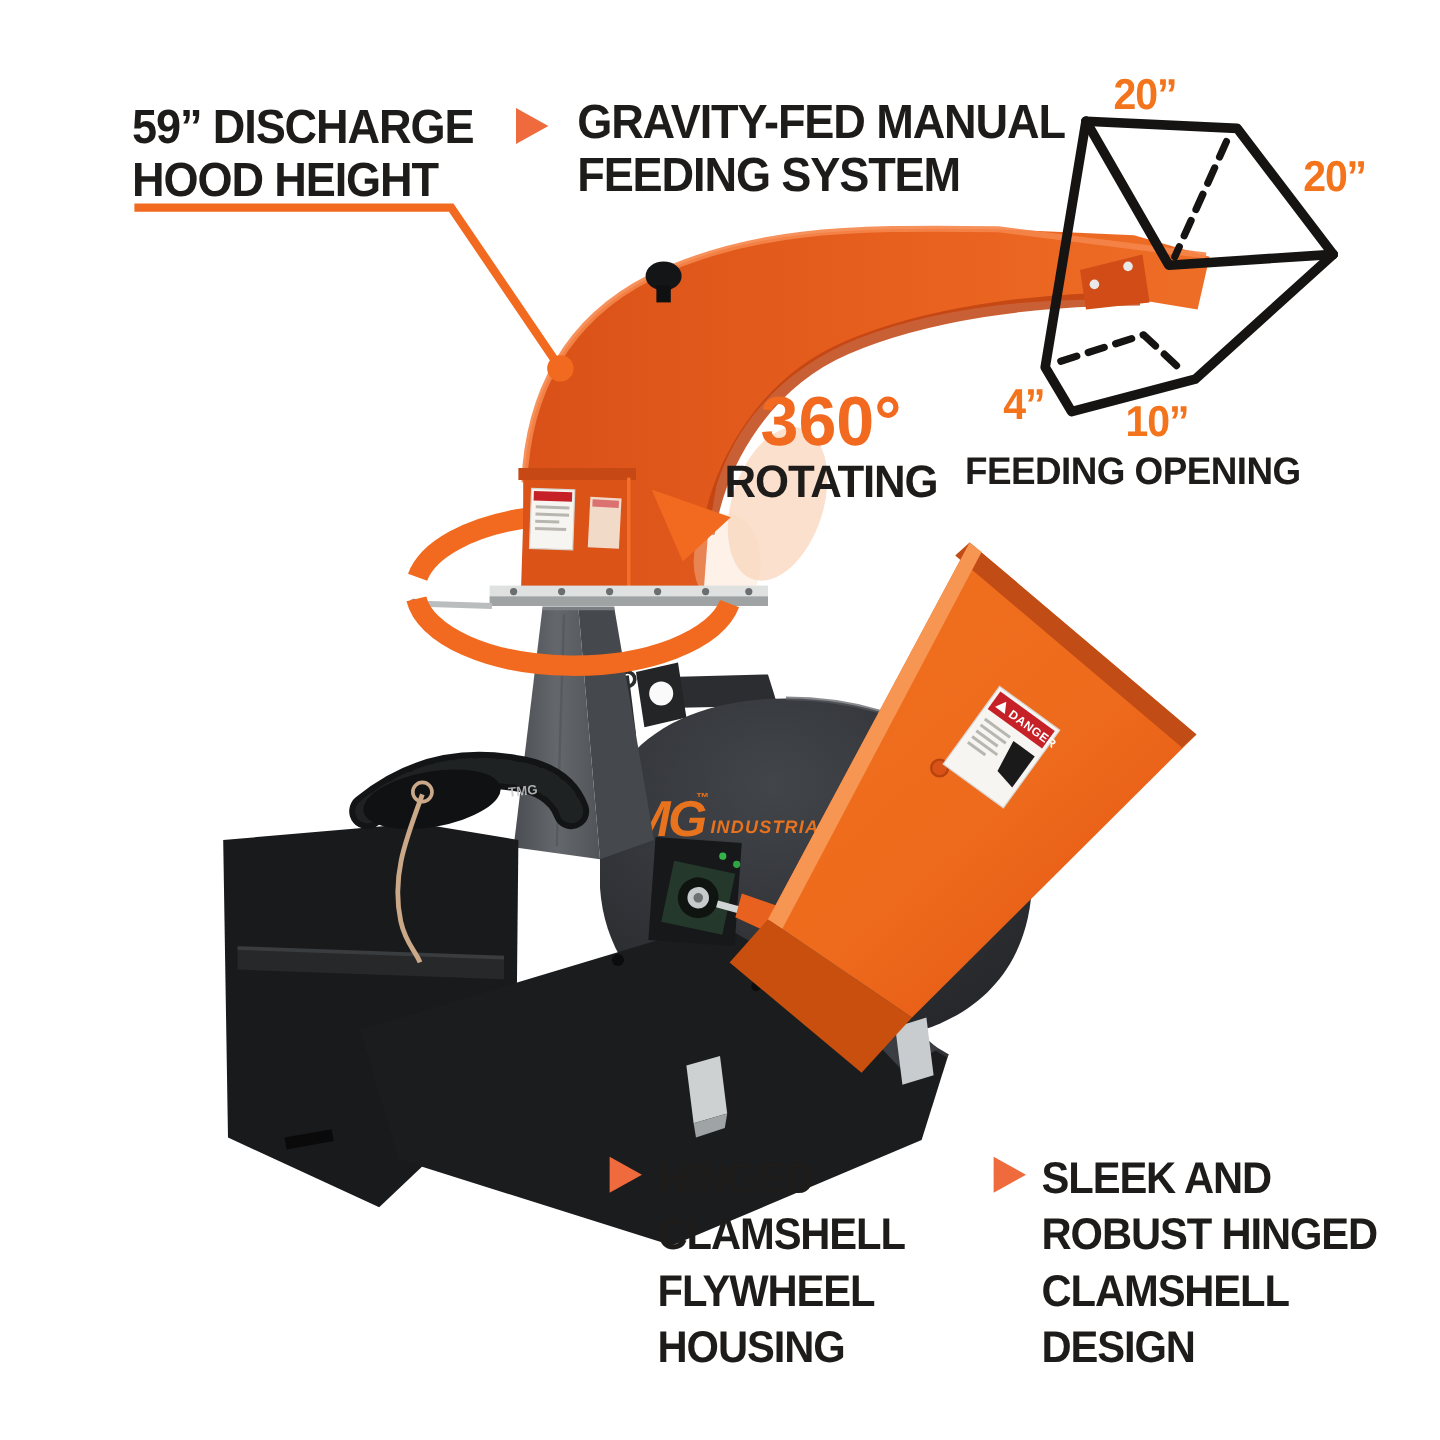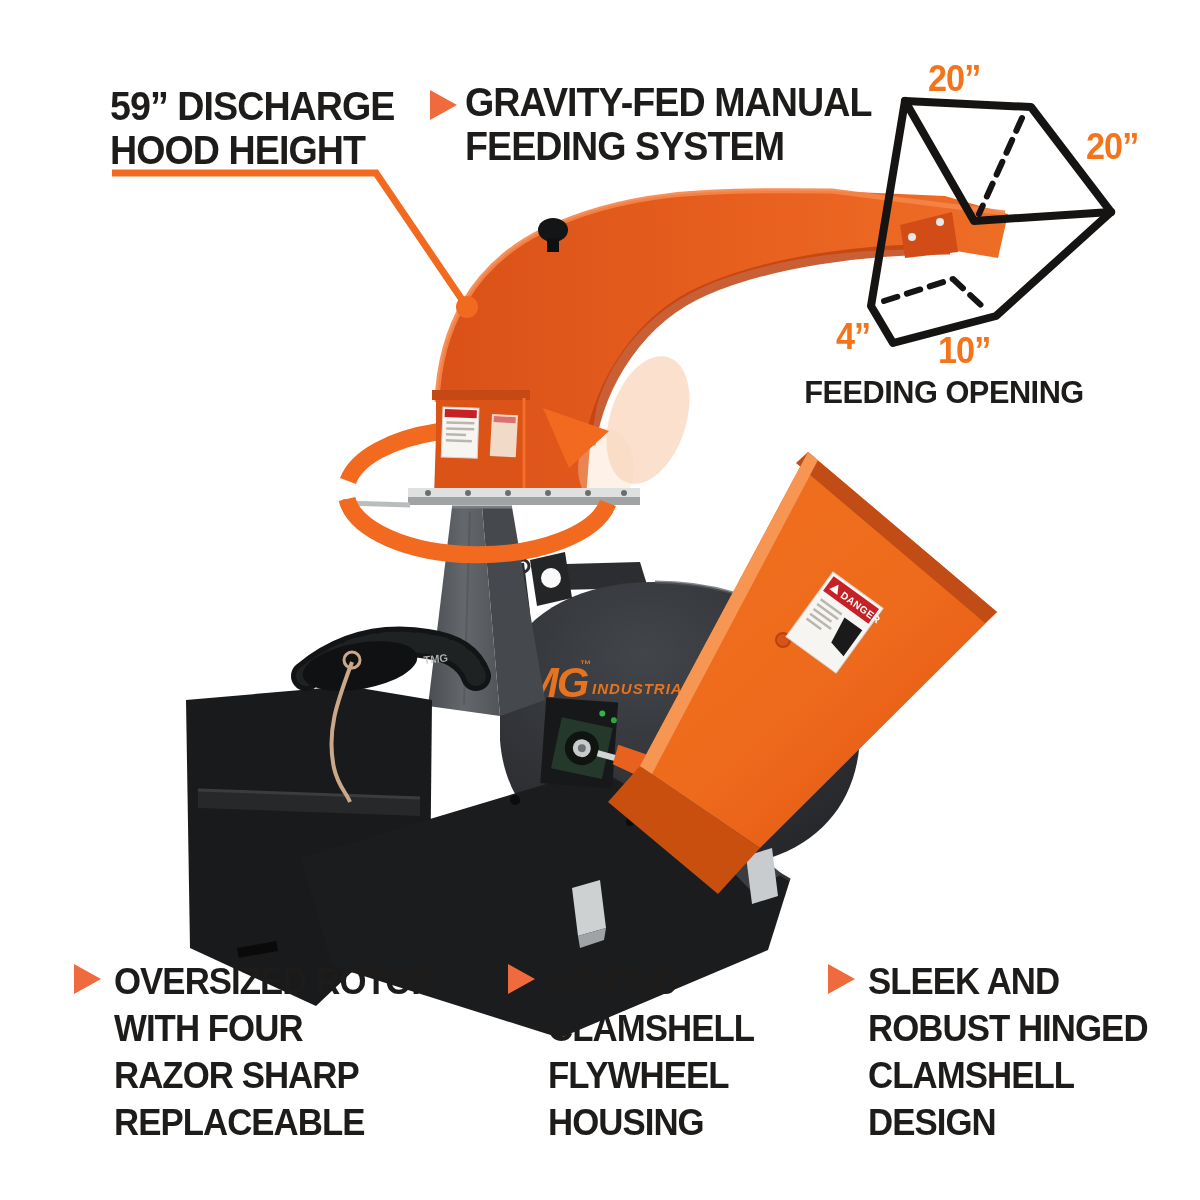--- a/index.html
+++ b/index.html
@@ -208,44 +208,39 @@
         <polyline points="884,301 953,279 984,308"></polyline>
       </g>
     </g>
   </svg>
 
   <div class="abs h-text" style="left:110px;top:84px">
     <span>59” DISCHARGE</span>
     <span>HOOD HEIGHT</span>
   </div>
 
-  <div class="abs" style="left:430px;top:80px;display:flex;gap:8px">
+  <div class="abs" style="left:430px;top:80px;display:flex;gap:24px">
     <span class="bullet" style="margin-top:10px"></span>
     <div class="h-text">
       <span>GRAVITY-FED MANUAL</span>
       <span>FEEDING SYSTEM</span>
     </div>
   </div>
 
+  <div class="rot">
+    <span class="deg">360°</span>
+    <span class="lab">ROTATING</span>
+  </div>
 
   <span class="dim" style="left:928px;top:58px">20”</span>
   <span class="dim" style="left:1086px;top:126px">20”</span>
   <span class="dim" style="left:836px;top:316px">4”</span>
   <span class="dim" style="left:938px;top:330px">10”</span>
   <div class="fo-label">FEEDING OPENING</div>
 
-  <div class="feature" style="left:74px">
-    <span class="bullet"></span>
-    <div class="feature-text">
-      <span>OVERSIZED ROTOR</span>
-      <span>WITH FOUR</span>
-      <span>RAZOR SHARP</span>
-      <span>REPLACEABLE</span>
-    </div>
-  </div>
 
   <div class="feature" style="left:508px">
     <span class="bullet"></span>
     <div class="feature-text">
       <span>HINGED</span>
       <span>CLAMSHELL</span>
       <span>FLYWHEEL</span>
       <span>HOUSING</span>
     </div>
   </div>

